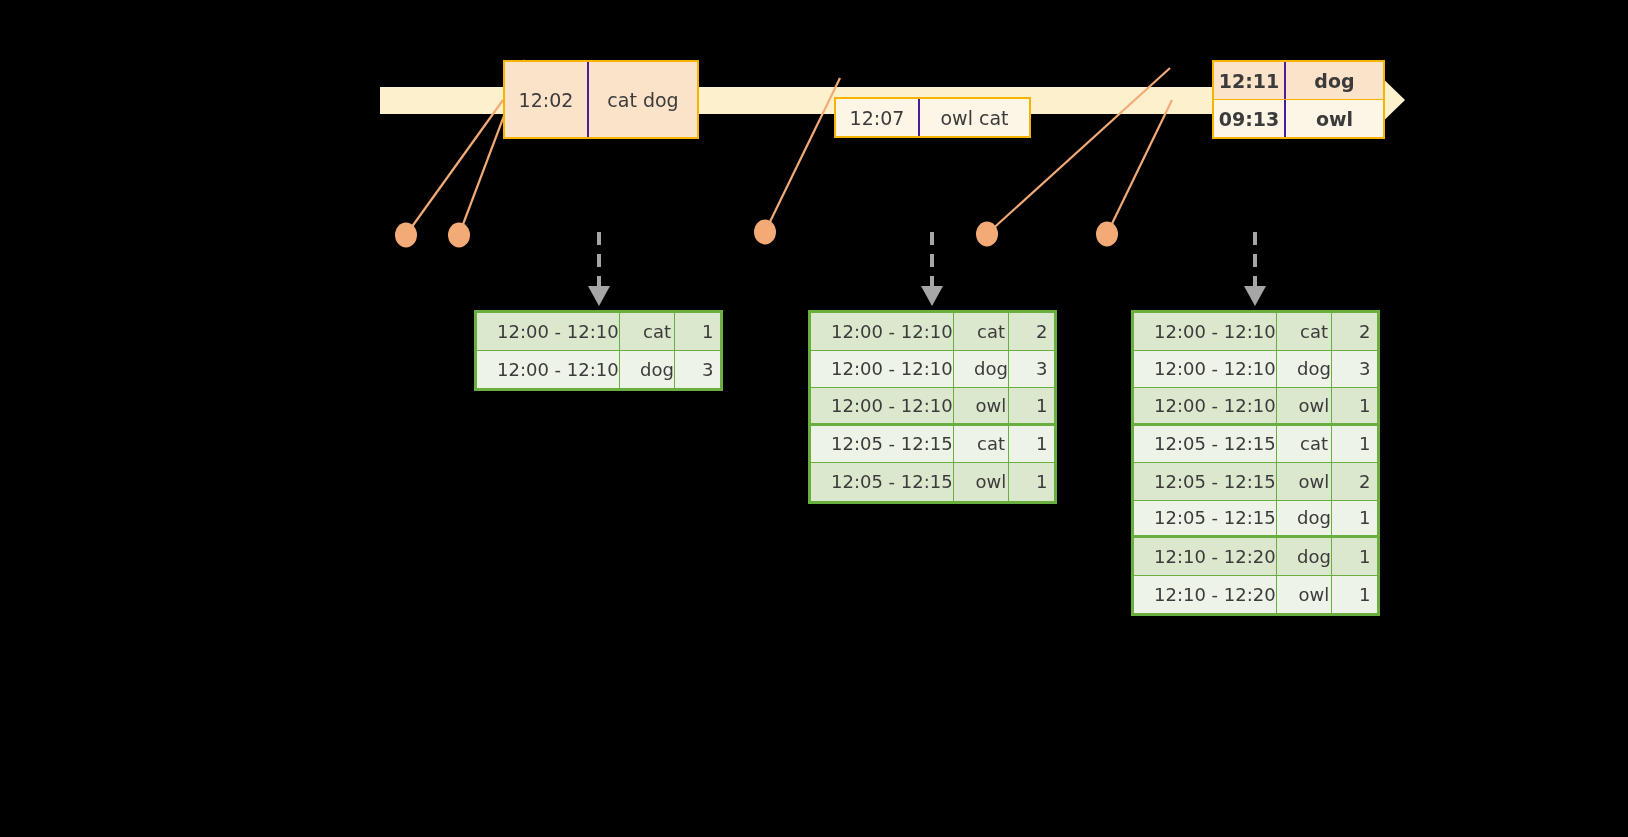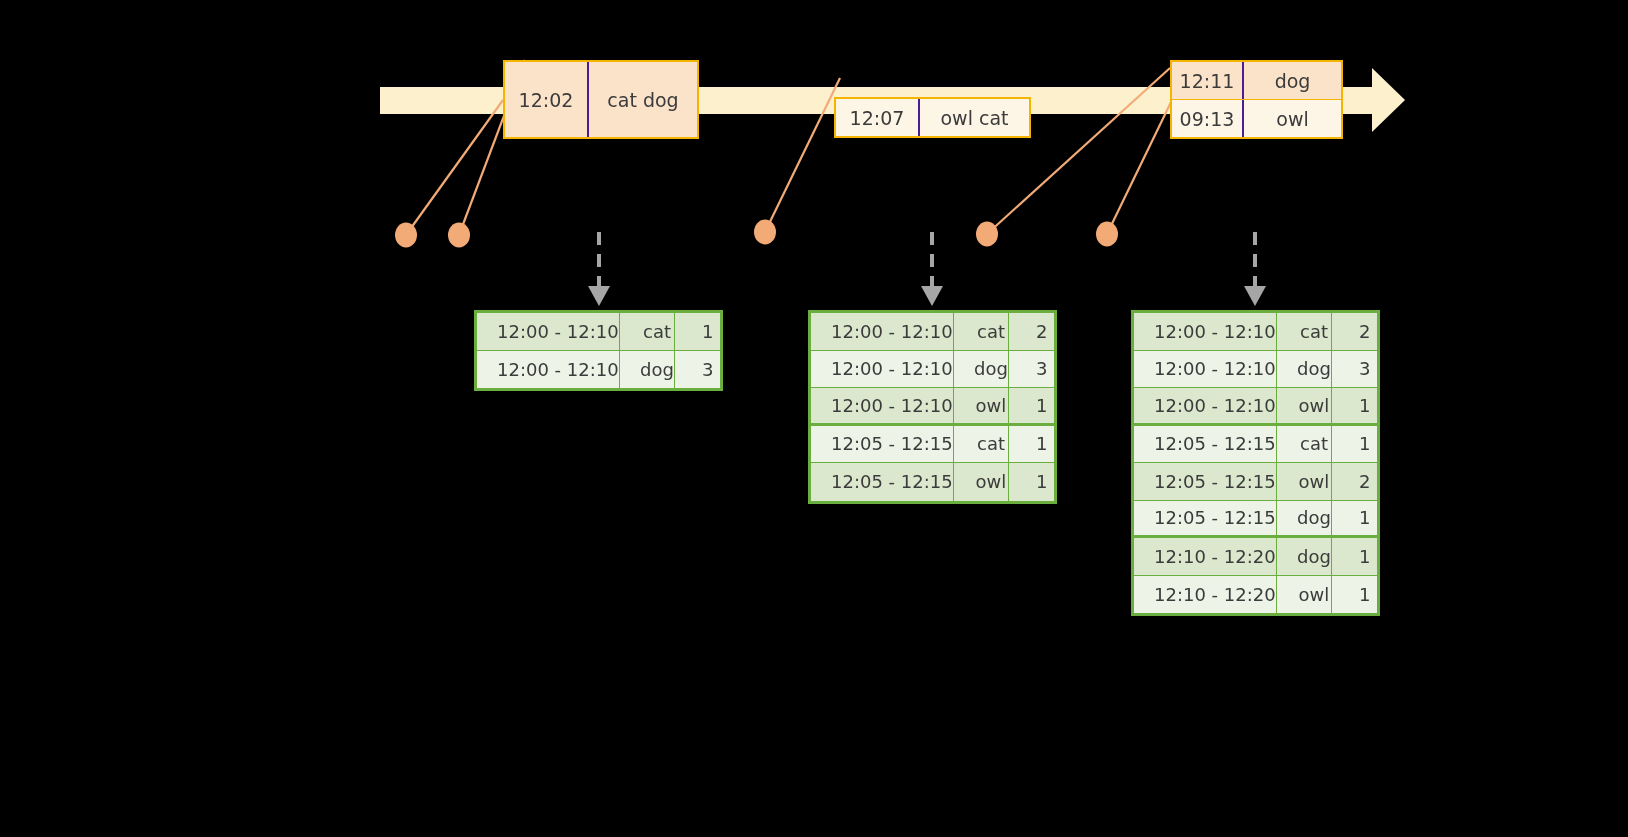--- a/index.html
+++ b/index.html
@@ -76,21 +76,21 @@
     box-sizing: border-box;
   }
   .event-time {
     width: 84px;
     border-right: 2px solid #4c1d95;
   }
   .event-payload { flex: 1 1 auto; border-radius: 15px; }
 
   #event-box-1 { left: 503px; top: 60px;  width: 196px; height: 79px; }
   #event-box-2 { left: 834px; top: 97px;  width: 197px; height: 41px; }
-  #event-box-3 { left: 1170px; top: 60px; width: 173px; height: 79px; }
+  #event-box-3 { left: 1212px; top: 60px; width: 173px; height: 79px; font-weight: bold; }
   #event-box-3 .event-time { width: 72px; }
   #event-box-2 .event-time { width: 84px; }
 
   
   .result-table {
     position: absolute;
     border: 3px solid #6aae3f;
     box-sizing: border-box;
     background: #edf3e6;
     display: flex;

